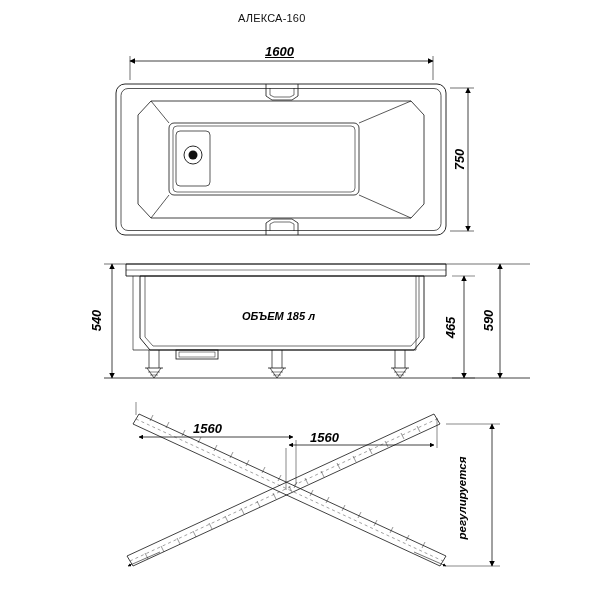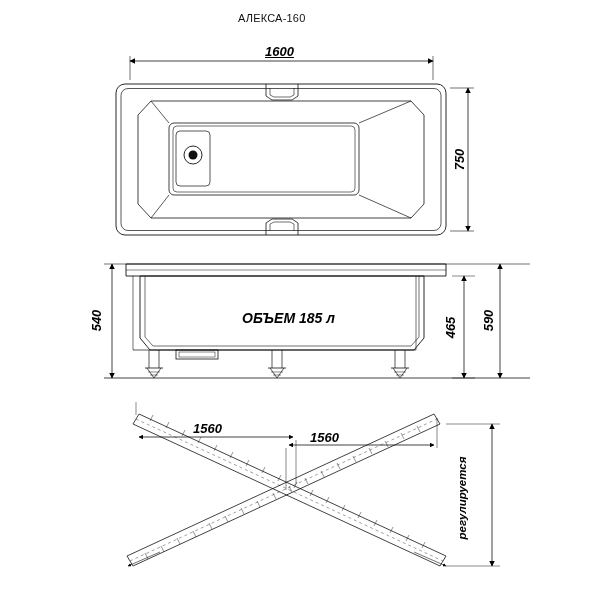--- a/index.html
+++ b/index.html
@@ -38,21 +38,21 @@
     font-style: italic;
     color: #000;
   }
   .dim-sm {
     font-size: 11.5px;
     font-weight: bold;
     font-style: italic;
     color: #000;
   }
   .vol {
-    font-size: 14px;
+    font-size: 11px;
     font-weight: bold;
     font-style: italic;
     color: #000;
   }
   .rot90 { transform: rotate(-90deg); }
 </style>
 </head>
 <body>
 
 <svg id="sheet" viewBox="0 0 600 600" xmlns="http://www.w3.org/2000/svg">

